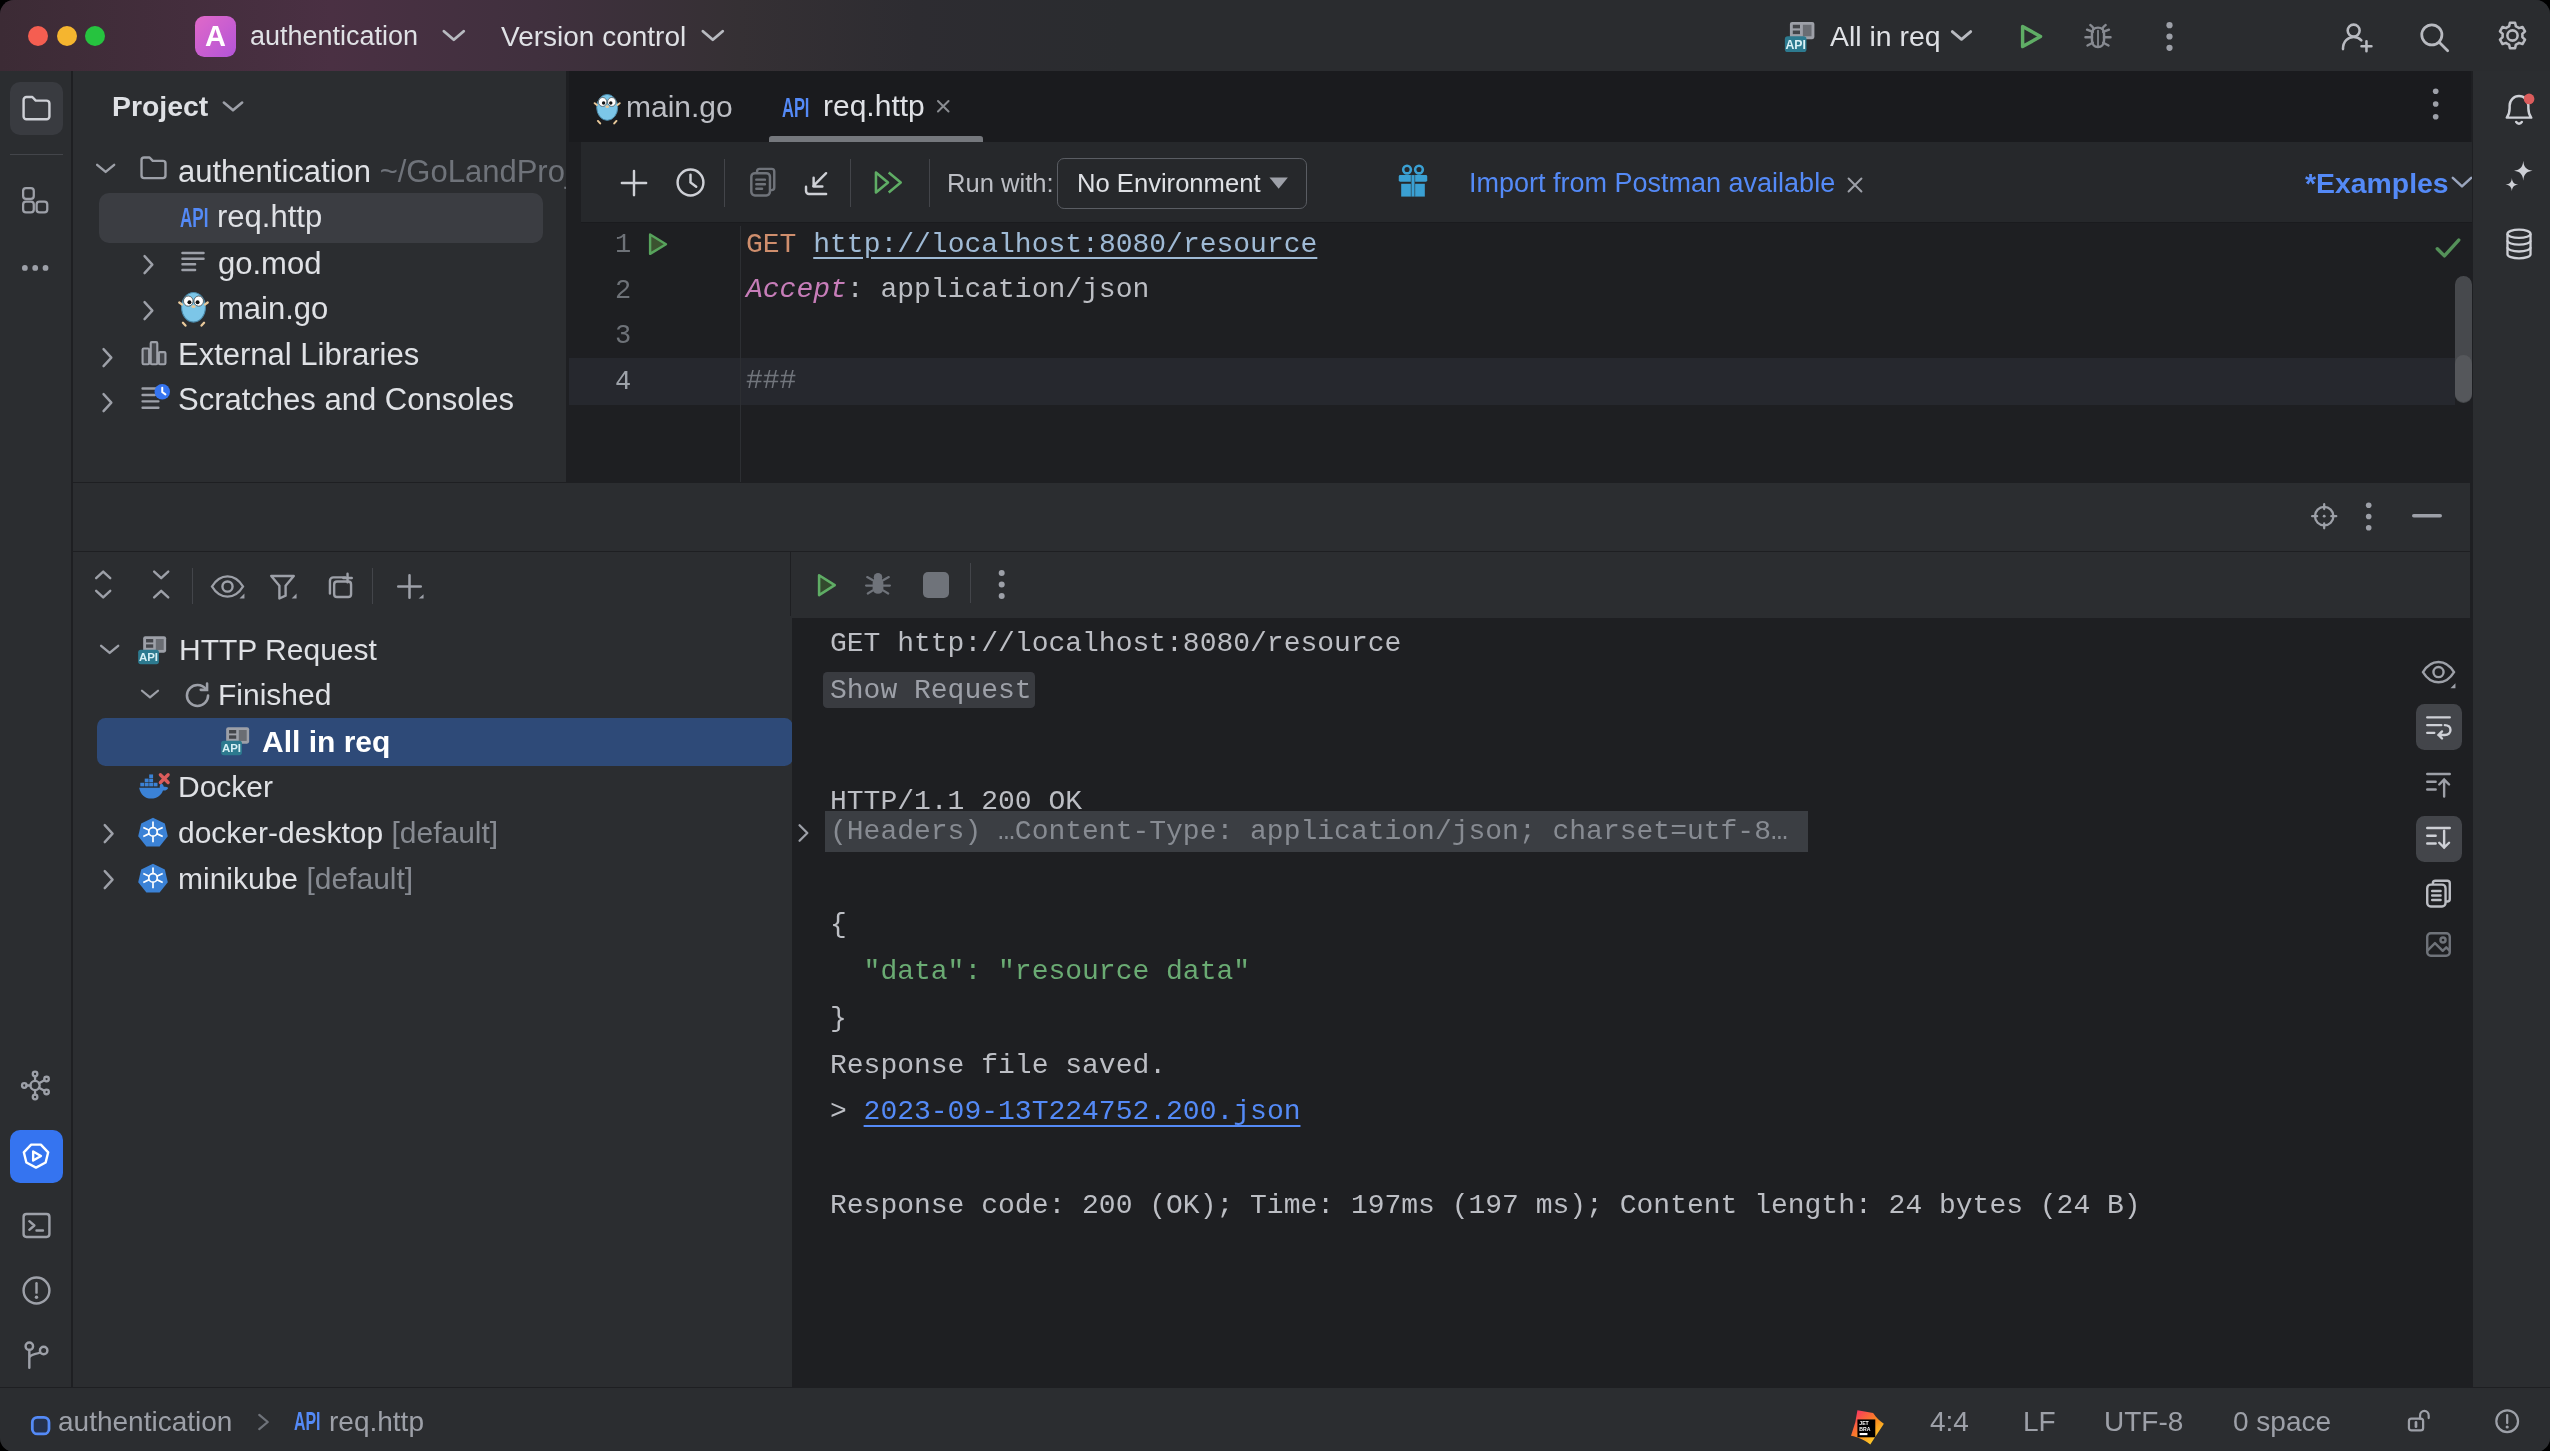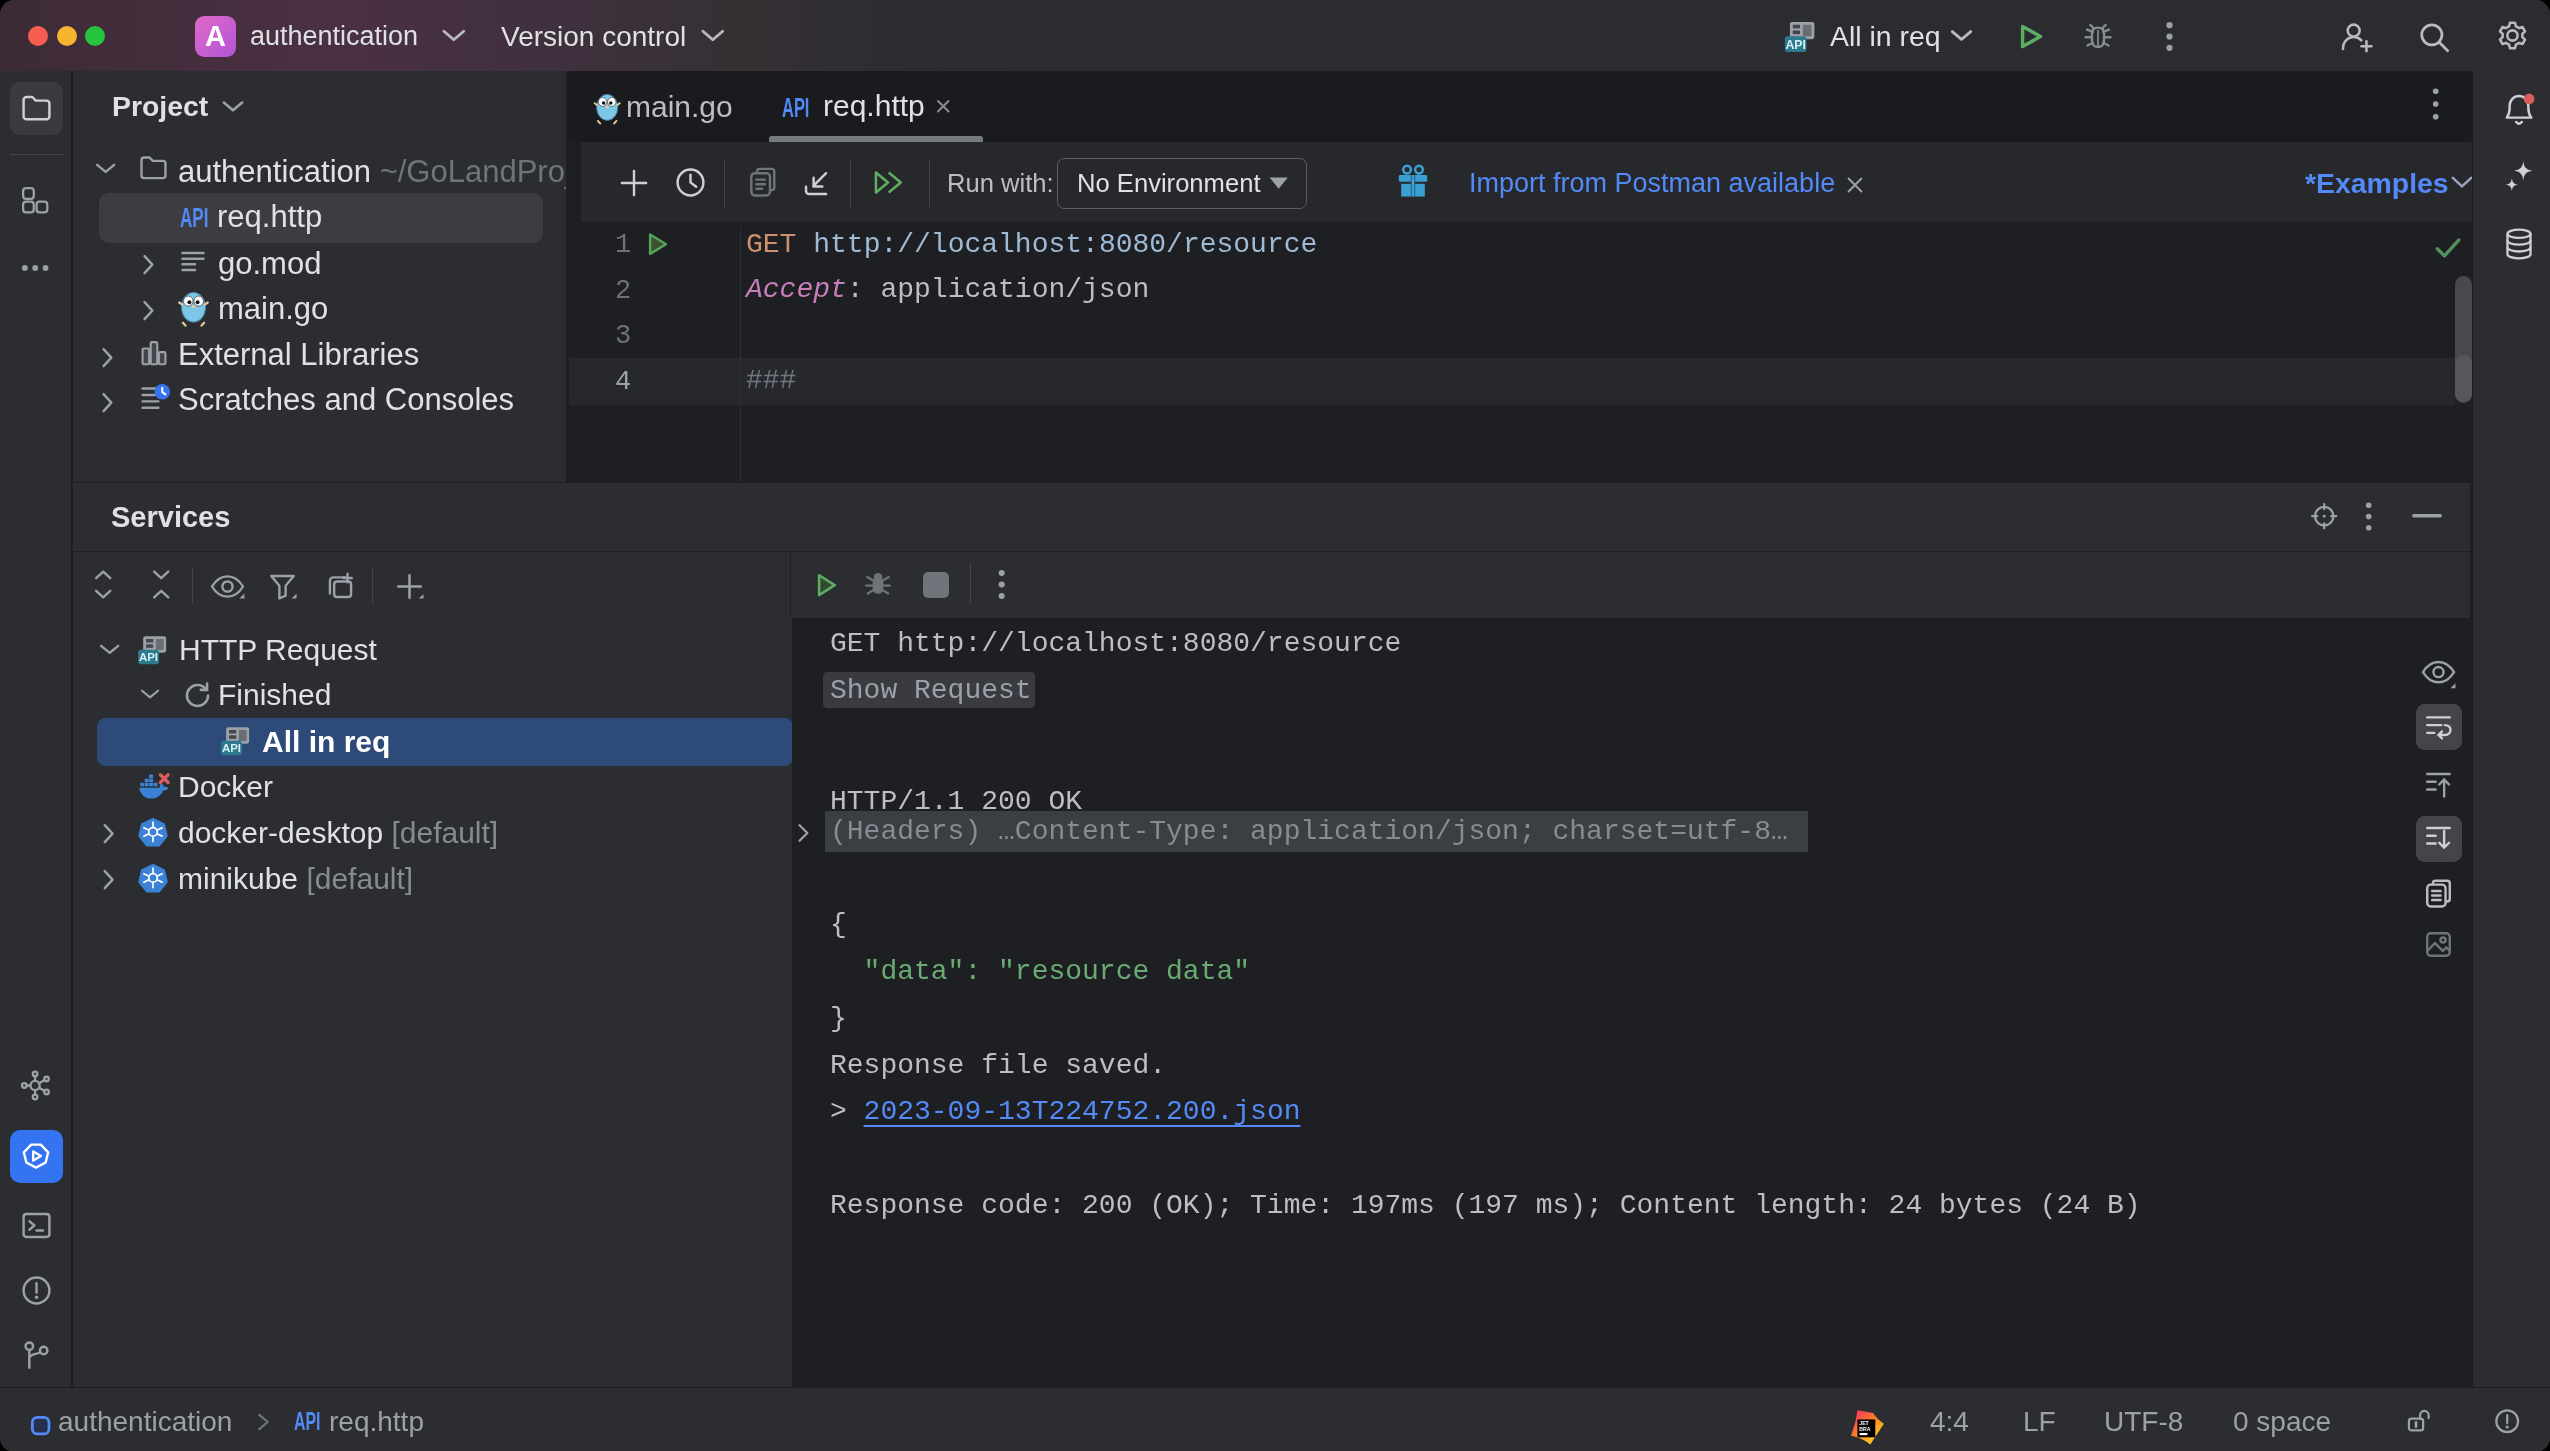--- a/index.html
+++ b/index.html
@@ -308,41 +308,38 @@
       <div class="abs" style="left:0px; top:132px; width:1886px; height:47px; background:#26282e;"></div>
       <div class="abs mono" style="left:41px; top:4.3px; width:21.3px; color:#6e7278; font-size:27px; text-align:right;">1</div>
       <div class="abs mono" style="left:41px; top:50px; width:21.3px; color:#6e7278; font-size:27px; text-align:right;">2</div>
       <div class="abs mono" style="left:41px; top:95px; width:21.3px; color:#6e7278; font-size:27px; text-align:right;">3</div>
       <div class="abs mono" style="left:41px; top:141px; width:21.3px; color:#9da2a9; font-size:27px; text-align:right;">4</div>
 
       <svg class="abs" style="left:74px; top:4.3px;" width="28.4" height="28.4" viewBox="0 0 20 20">
           <path d="M5 3.2 L16.2 10 L5 16.8 Z" fill="#3b5230" stroke="#57a35c" stroke-width="1.7" stroke-linejoin="round"></path>
         </svg>
       <div class="abs" style="left:171px; top:0px; width:1.4px; height:256px; background:#2d2f33;"></div>
-      <div class="abs mono" style="left:177px; top:2.8px; font-size:28px; color:#bcbec4; white-space:pre;"><span style="color:#cf8e6d;">GET</span> <span style="color:#9fbad5; text-underline-offset:5px;">http://localhost:8080/resource</span></div>
+      <div class="abs mono" style="left:177px; top:2.8px; font-size:28px; color:#bcbec4; white-space:pre;"><span style="color:#cf8e6d;">GET</span> <span style="color:#9fbad5; text-decoration:underline; text-underline-offset:5px;">http://localhost:8080/resource</span></div>
       <div class="abs mono" style="left:177px; top:48px; font-size:28px; color:#bcbec4; white-space:pre;"><span style="color:#c77db9; font-style:italic;">Accept</span>: application/json</div>
       <div class="abs mono" style="left:177px; top:139px; font-size:28px; color:#71757c; white-space:pre;">###</div>
     </div>
 
     <svg class="abs" style="left:1861px; top:15.6px;" width="11.4" height="34" viewBox="0 0 16 48" fill="#9da0a8">
       <circle cx="8" cy="6" r="4"></circle>
         <circle cx="8" cy="24" r="4"></circle>
         <circle cx="8" cy="42" r="4"></circle>
     </svg>
     <svg class="abs" style="left:1864px; top:162px;" width="30" height="30" viewBox="0 0 21 21">
         <path d="M3 11 L8 16 L18 5" stroke="#549159" stroke-width="2.4" fill="none" stroke-linecap="round" stroke-linejoin="round"></path>
       </svg>
     <div class="abs" style="left:1886px; top:205px; width:17px; height:127px; background:#47494d; border-radius:8.5px;"></div>
     <div class="abs" style="left:1886px; top:284px; width:17px; height:47px; background:#55575b; border-radius:8.5px;"></div>
   </div>
 
   <div id="services" class="abs">
-    <div id="svchead" class="abs">
-        <div class="abs" style="left:38px; top:18px; color:#dfe1e5; font-size:29px; font-weight:bold;">Services</div>
-      </div>
 
     <svg class="abs" style="left:2237px; top:19px;" width="28.4" height="28.4" viewBox="0 0 20 20" fill="none" stroke="#9da0a8" stroke-width="1.6" stroke-linecap="round">
       <circle cx="10" cy="10" r="6.5"></circle>
         <circle cx="10" cy="10" r="1" fill="#9da0a8" stroke="none"></circle>
       <path d="M10 1.5 L10 5 M10 15 L10 18.5 M1.5 10 L5 10 M15 10 L18.5 10"></path>
     </svg>
     <svg class="abs" style="left:2290px; top:18px;" width="11.4" height="31" viewBox="0 0 8 22" fill="#9da0a8">
       <circle cx="4" cy="3" r="2"></circle>
         <circle cx="4" cy="11" r="2"></circle>
         <circle cx="4" cy="19" r="2"></circle>

